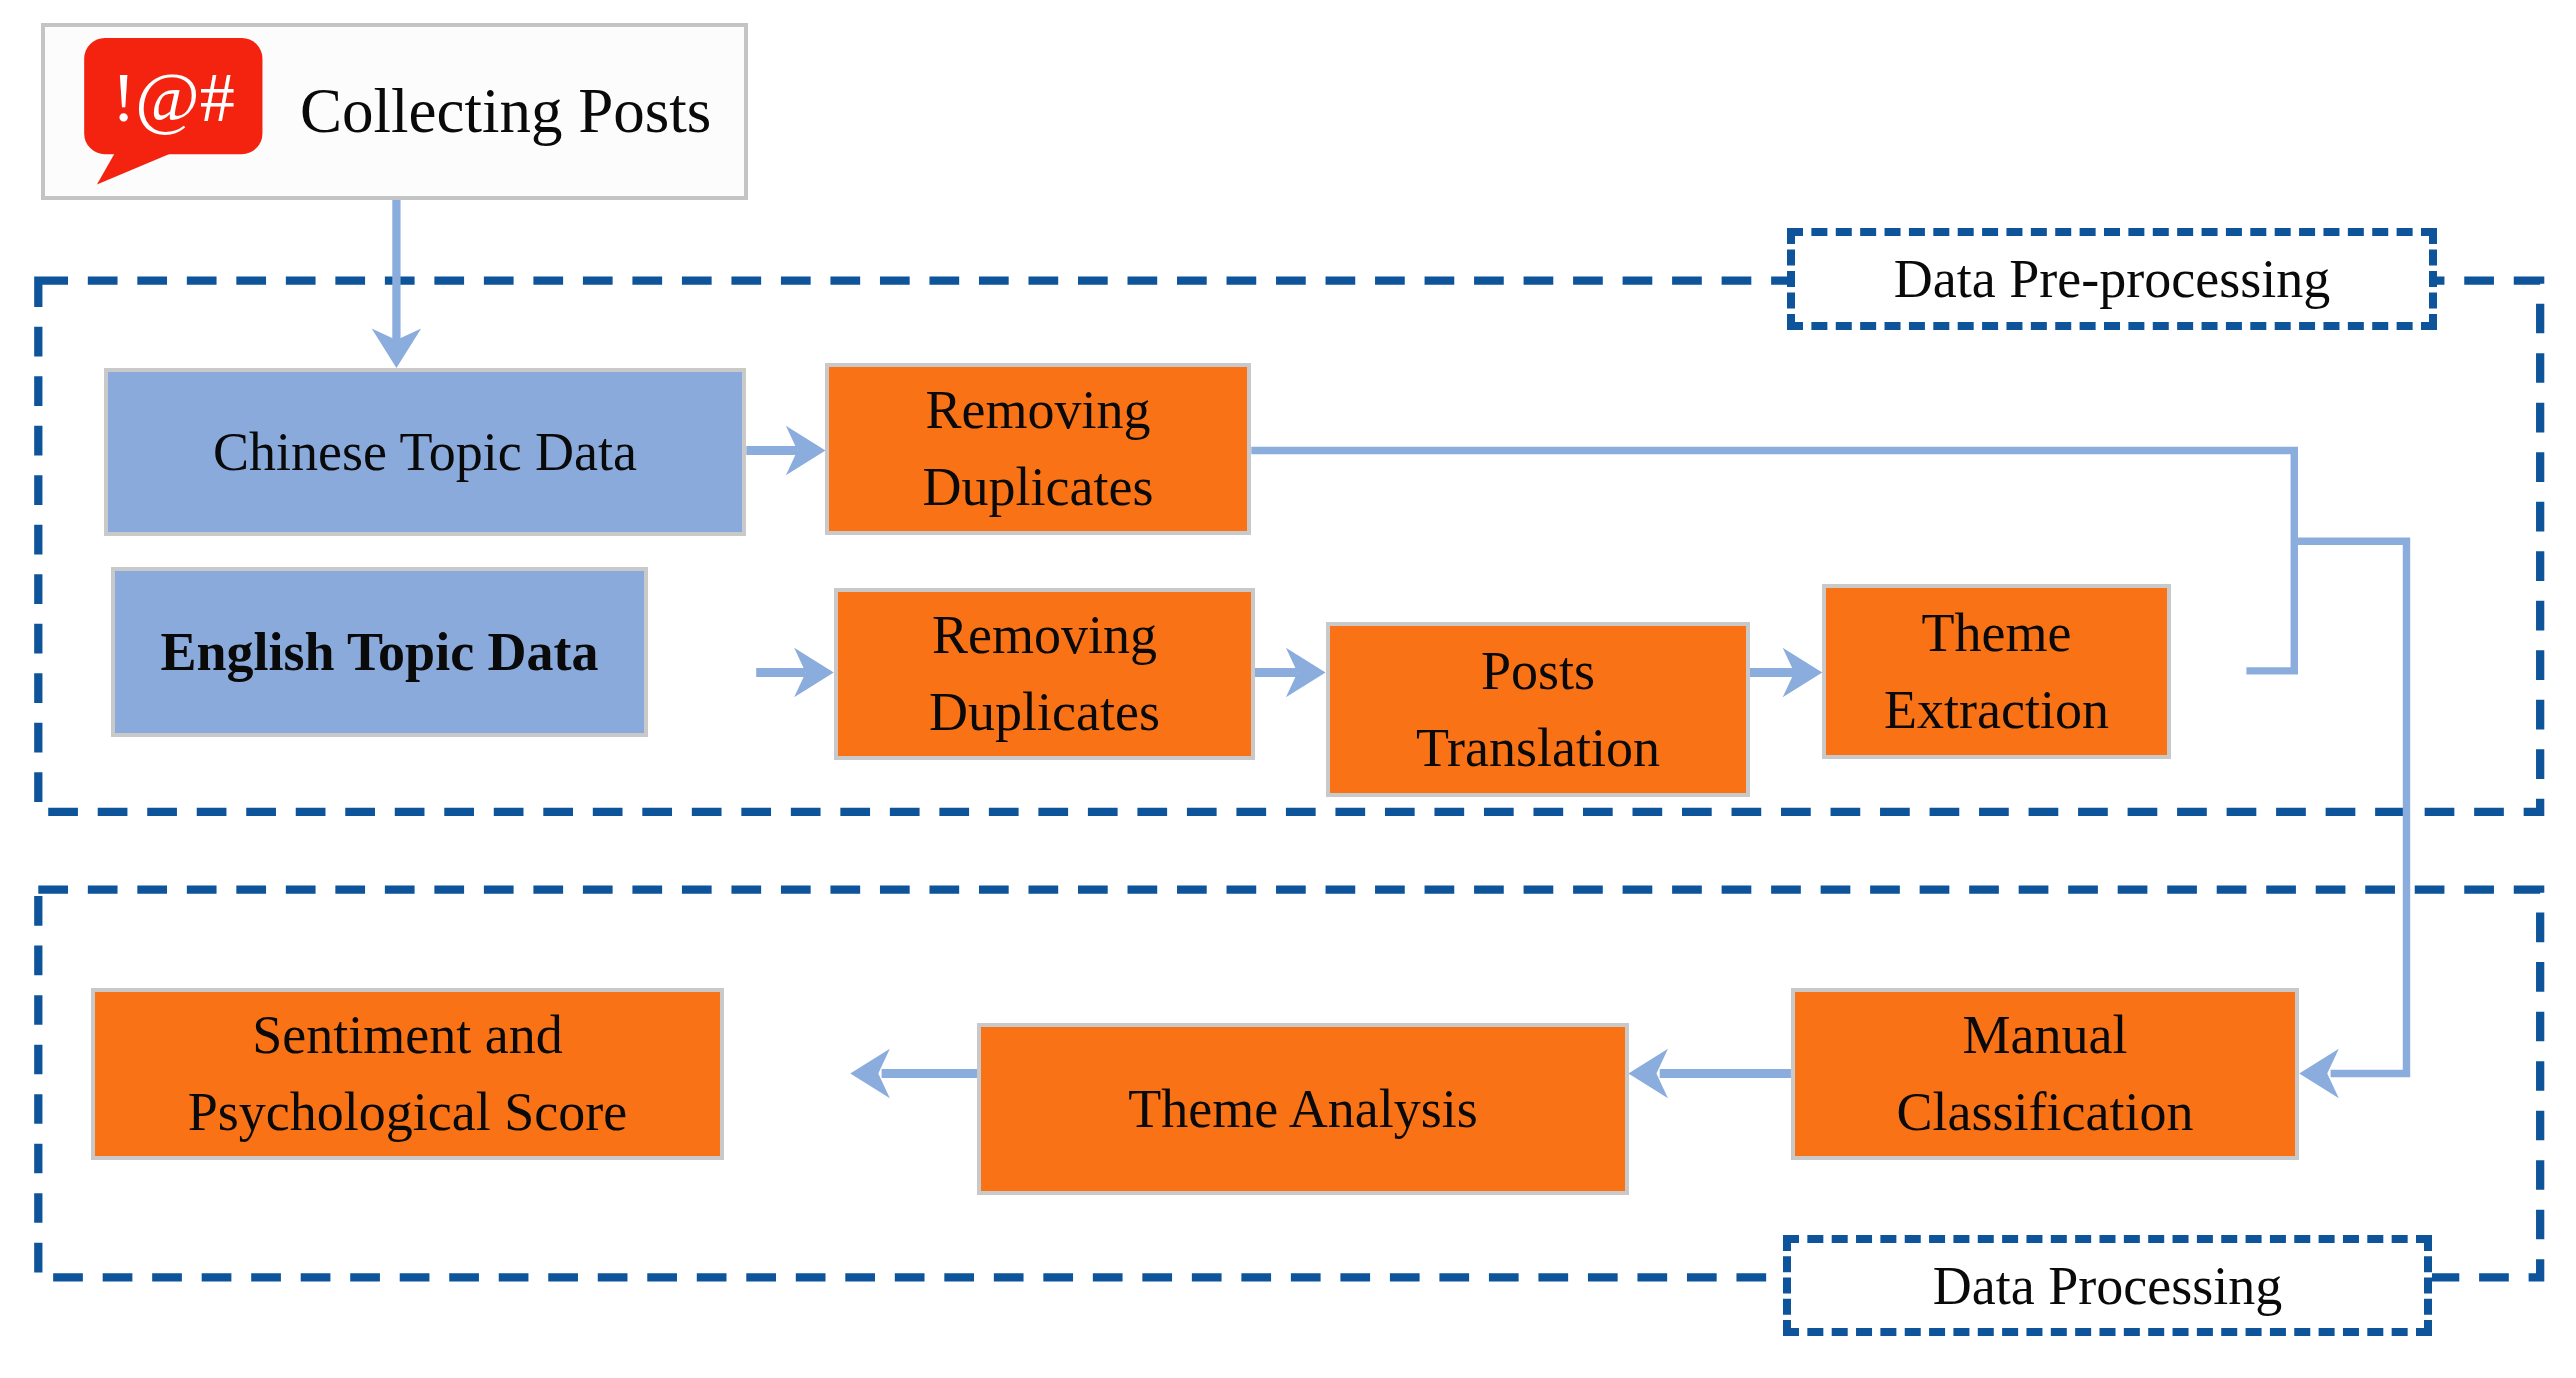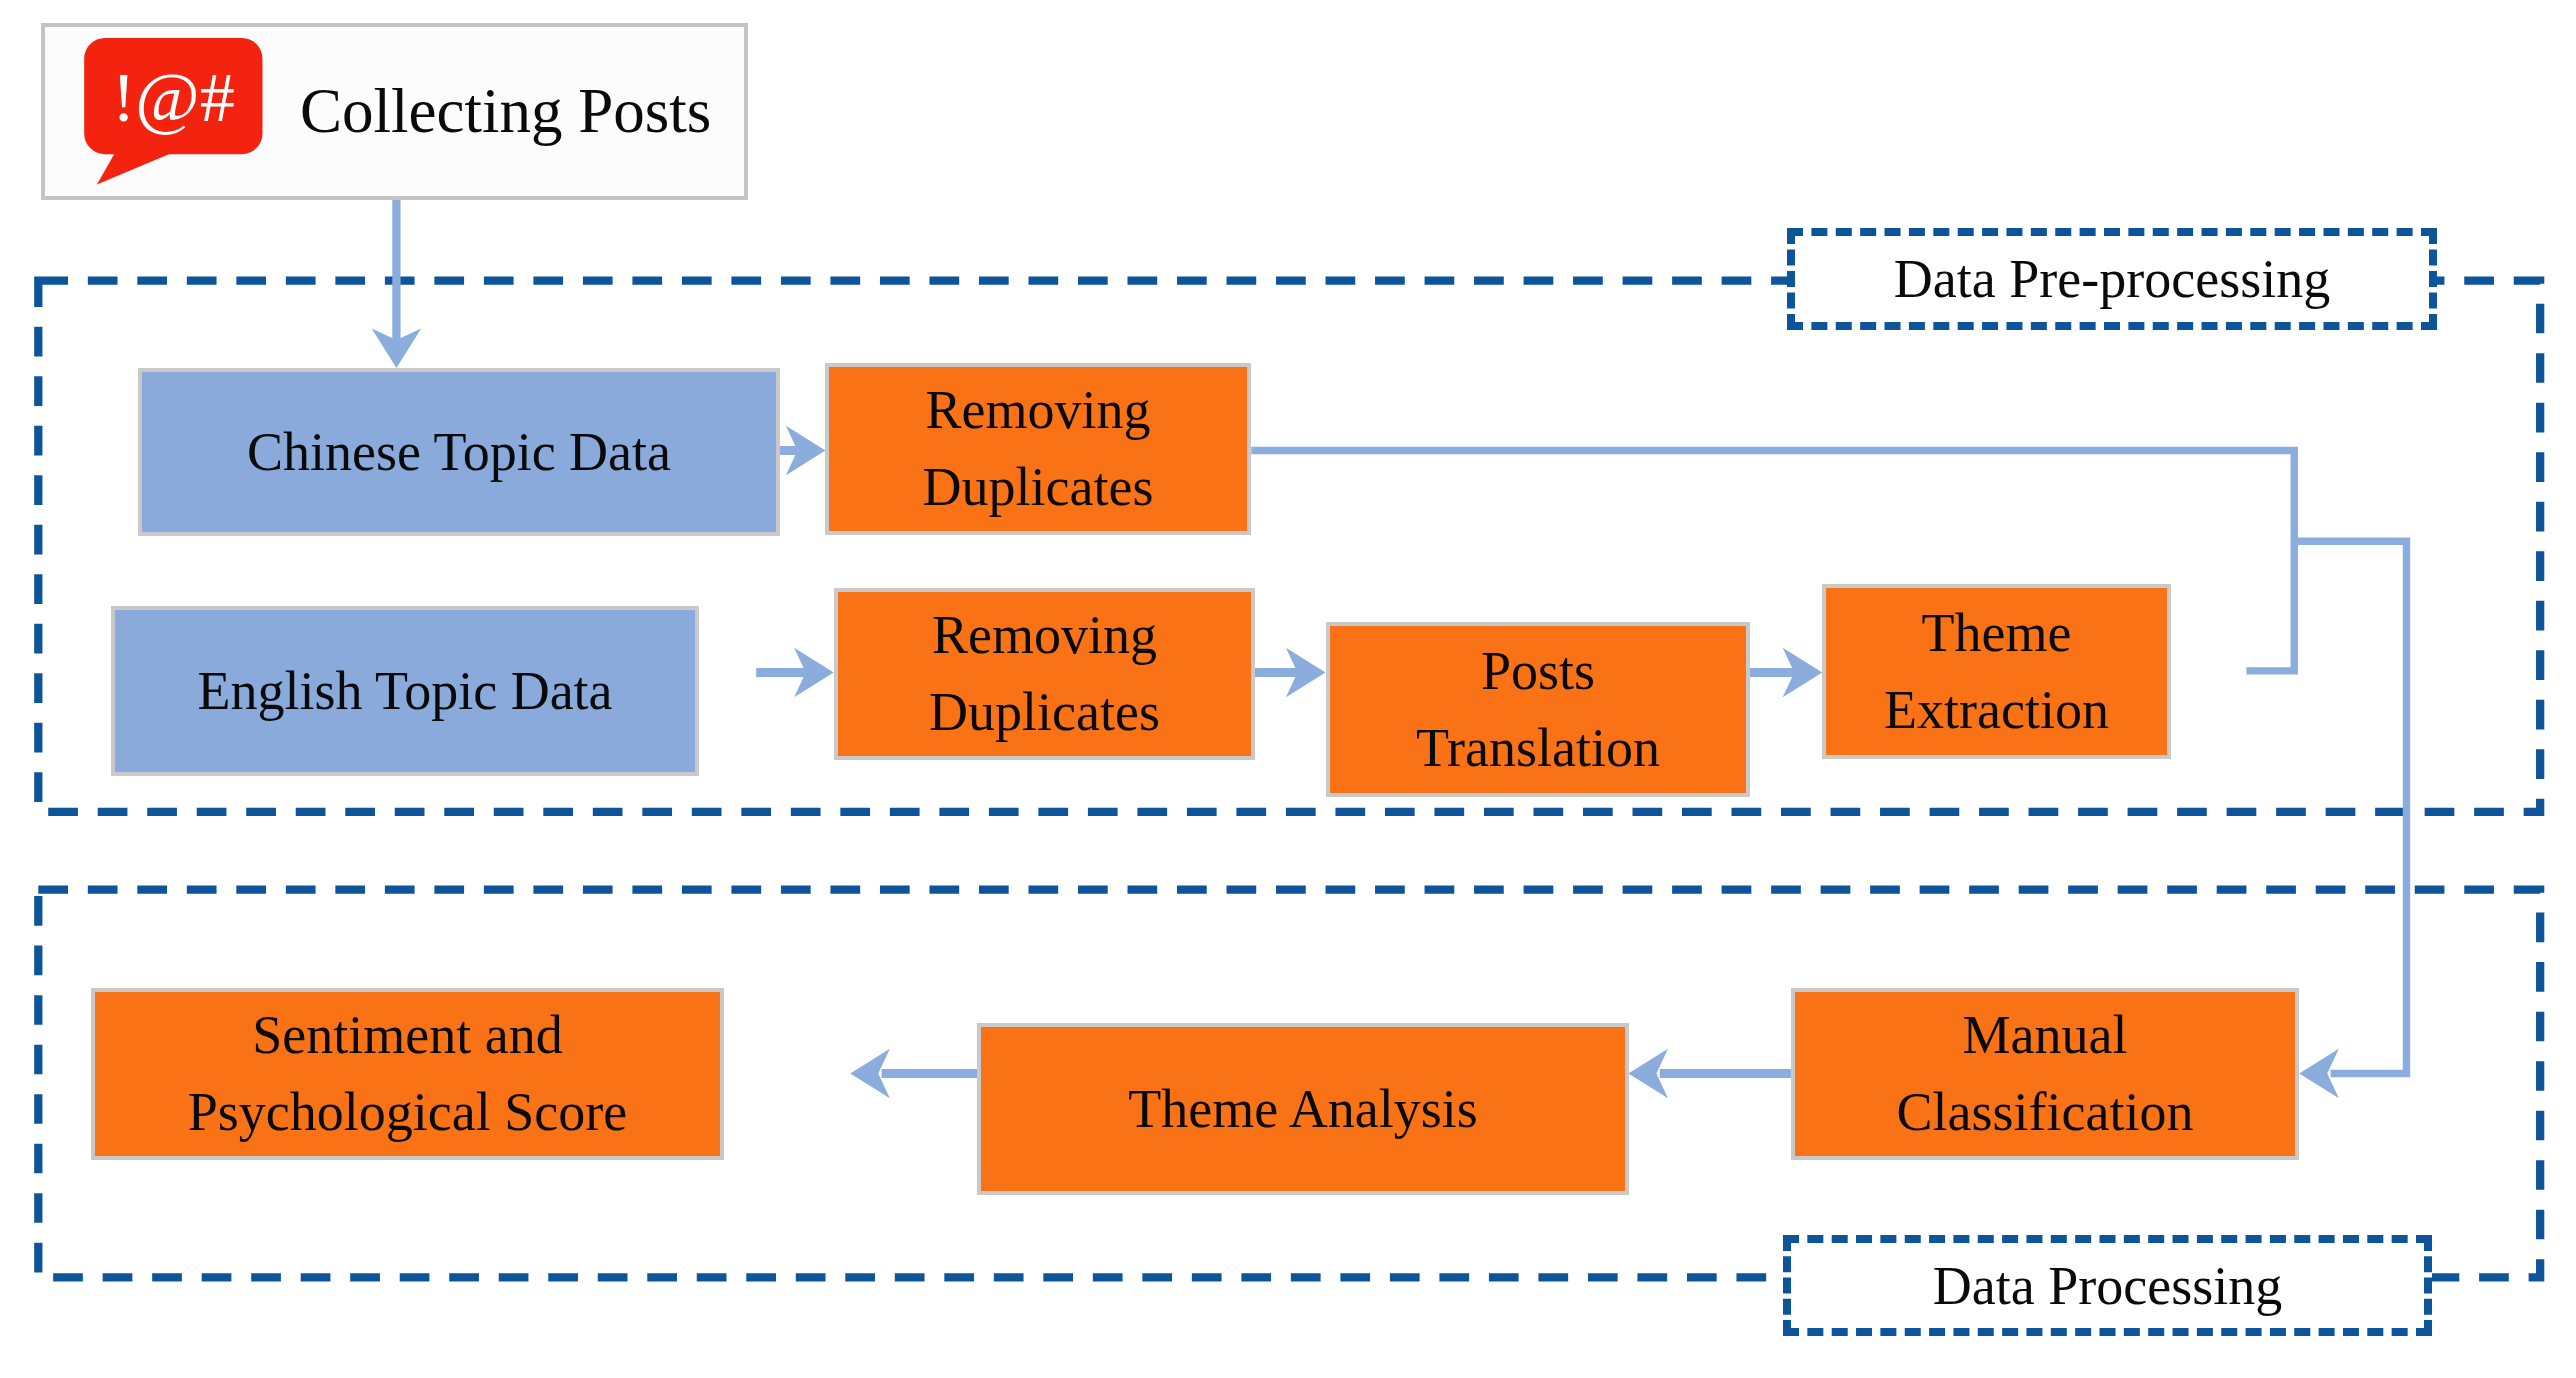--- a/index.html
+++ b/index.html
@@ -83,29 +83,29 @@
     <span>Collecting Posts</span>
   </div>
 
   <div class="zone-label" style="left:1771px;top:228px;width:650px;height:102px;">
     <span>Data Pre-processing</span>
   </div>
   <div class="zone-label" style="left:1767px;top:1235px;width:649px;height:101px;">
     <span>Data Processing</span>
   </div>
 
-  <div class="node topic" style="left:104px;top:368px;width:642px;height:168px;margin-left:34px;">
+  <div class="node topic" style="left:104px;top:368px;width:642px;height:168px;">
     <span>Chinese Topic Data</span>
   </div>
   <div class="node" style="left:825px;top:363px;width:426px;height:172px;">
     <span>Removing
 Duplicates</span>
   </div>
 
-  <div class="node topic" style="left:111px;top:606px;width:588px;height:170px;">
+  <div class="node topic" style="left:111px;top:567px;width:537px;height:170px;font-weight:bold;">
     <span>English Topic Data</span>
   </div>
   <div class="node" style="left:834px;top:588px;width:421px;height:172px;">
     <span>Removing
 Duplicates</span>
   </div>
   <div class="node" style="left:1326px;top:584px;width:424px;height:175px;margin-top:38px;">
     <span>Posts
 Translation</span>
   </div>

